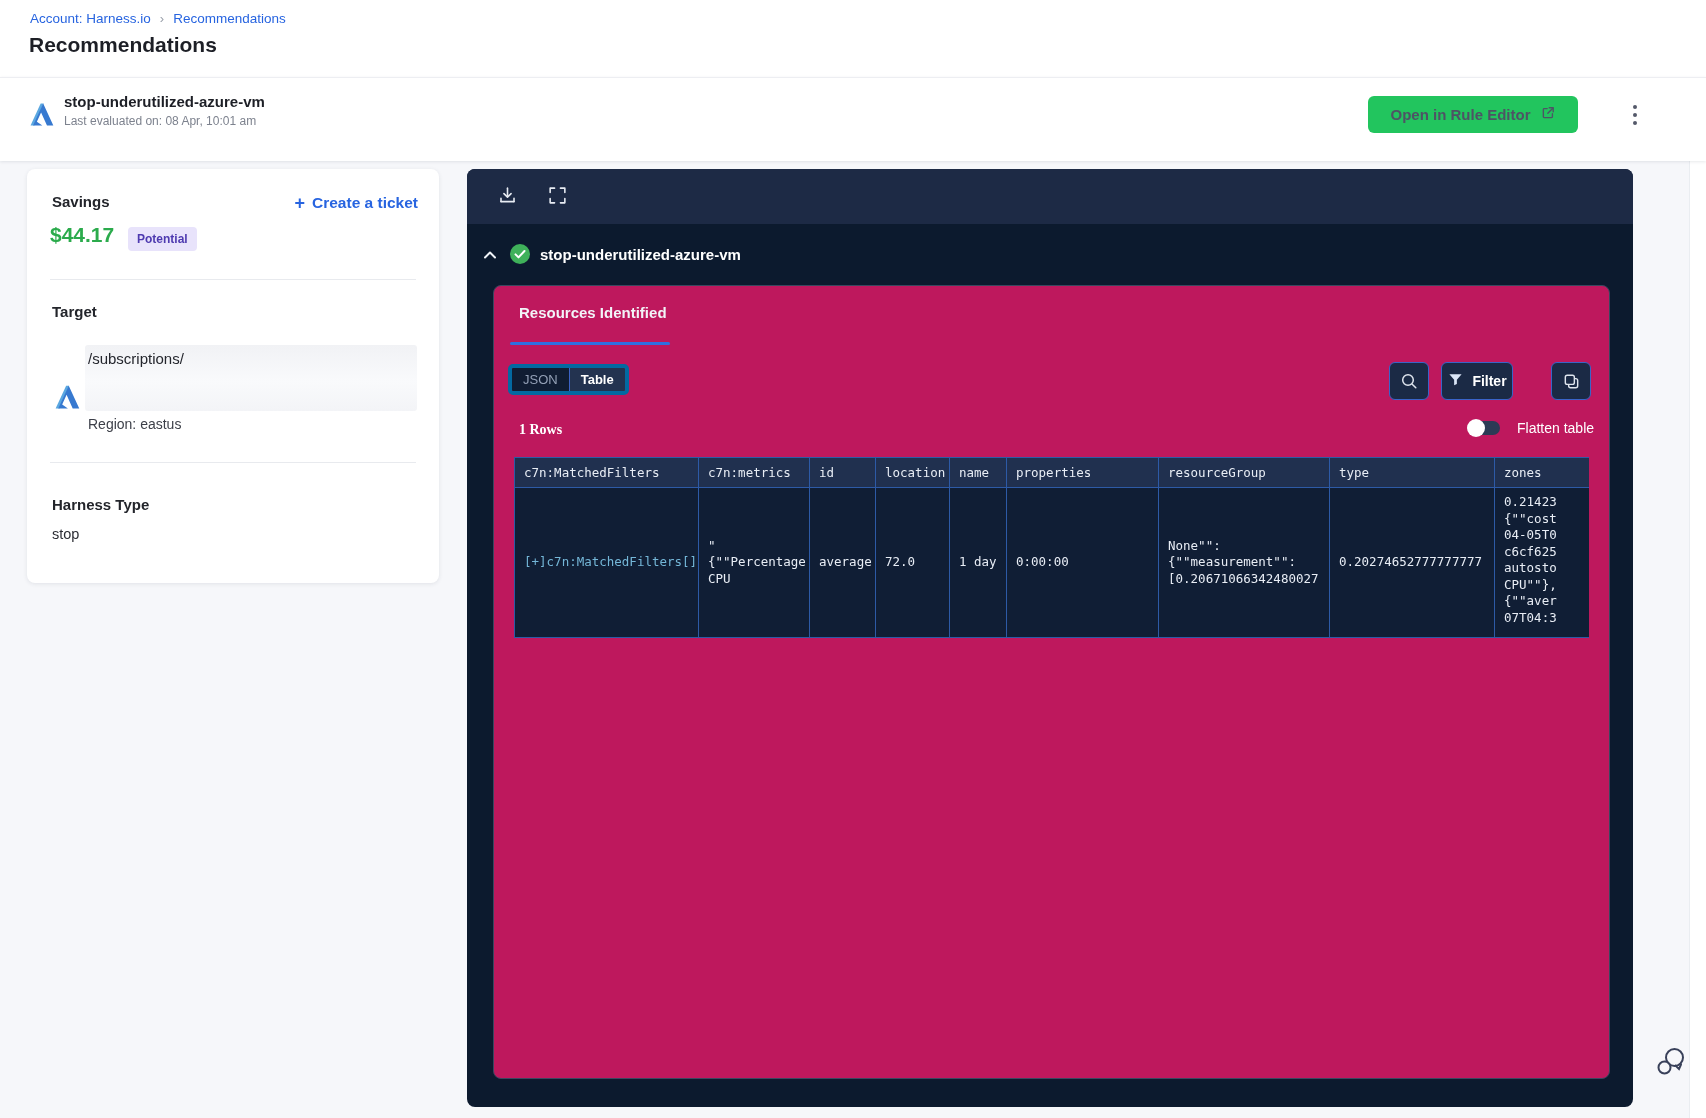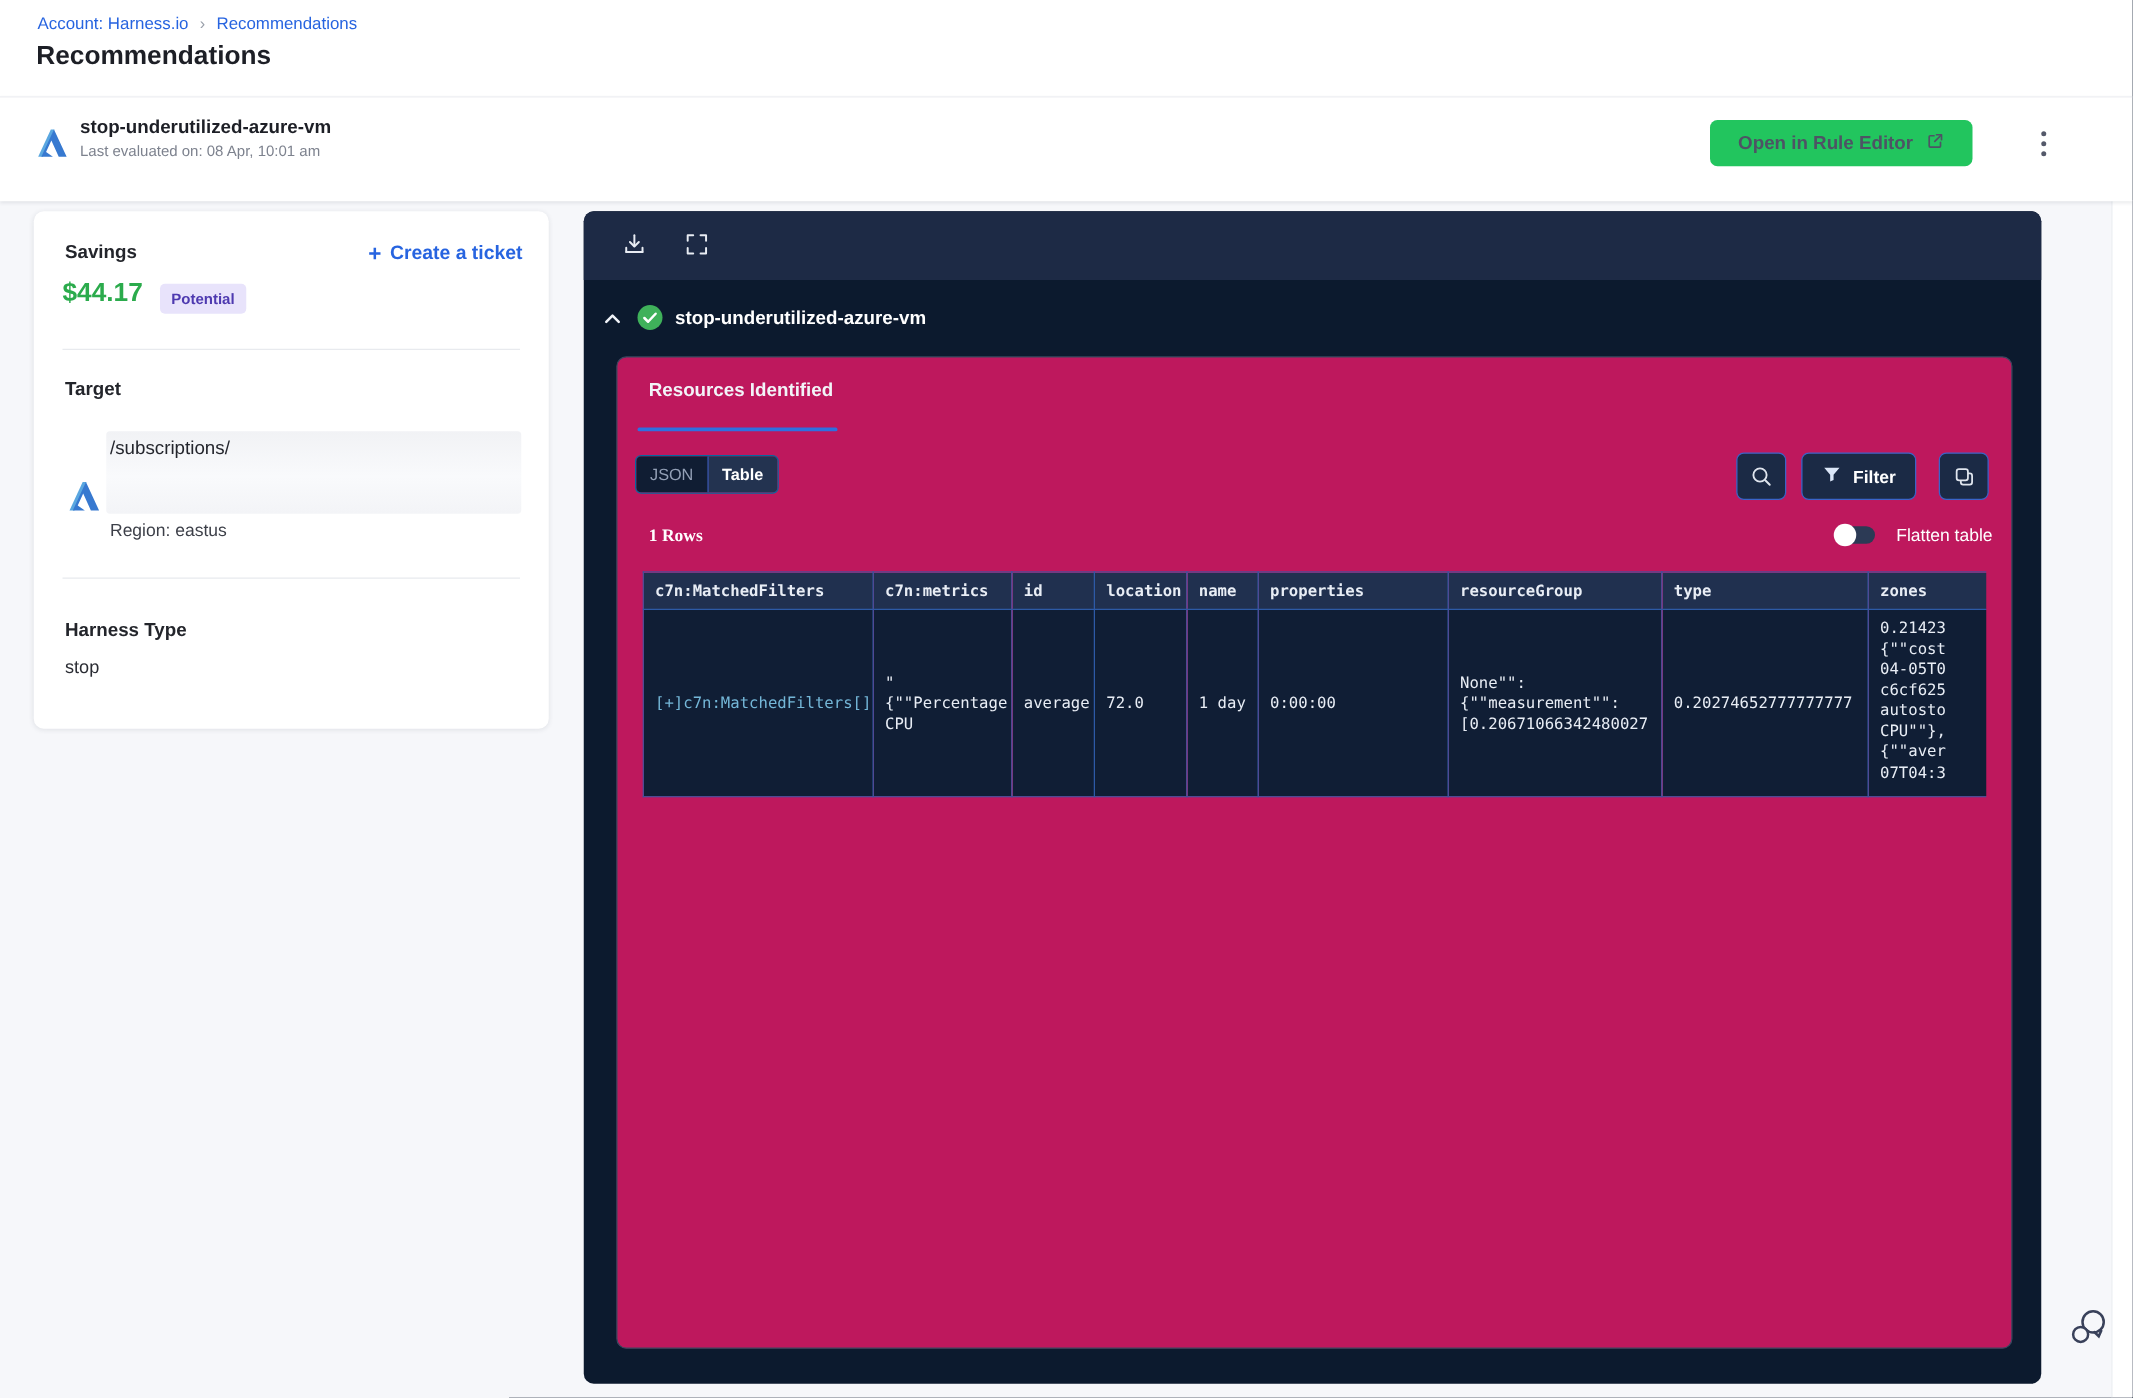--- a/index.html
+++ b/index.html
@@ -60,40 +60,40 @@
   .pt-download { position:absolute; left:30px; top:16px; }
   .pt-full { position:absolute; left:80px; top:16px; }
   .pc-chevron { position:absolute; left:13px; top:76px; }
   .pc-check { position:absolute; left:42px; top:74px; }
   .pc-title { position:absolute; left:73px; top:77px; font-size:15px; font-weight:700; color:#fff; }
 
   .inner-card { position:absolute; left:26px; top:116px; width:1117px; height:794px; background:#be185d;
                 border:1px solid #3a475f; border-radius:8px; }
   .ic-tab { position:absolute; left:25px; top:18px; font-size:15px; font-weight:600; color:#f2f4f8; cursor:pointer; }
   .ic-underline { position:absolute; left:16px; top:56px; width:160px; height:3px; background:#2f6fe0; border-radius:2px; }
-  .ic-toggle { position:absolute; left:14px; top:78px; height:31px; border:1px solid #0369a1; border-radius:5px;
+  .ic-toggle { position:absolute; left:14px; top:78px; height:31px; border:4px solid #0369a1; border-radius:5px;
                display:flex; overflow:hidden; }
   .seg { display:flex; align-items:center; justify-content:center; font-size:13px; cursor:pointer; padding:0 11px; }
   .seg-json { color:#93a0b6; border-right:1px solid #3c63c6; background:#101d33; }
   .seg-table { background:#233350; color:#fff; font-weight:700; }
   .sq-btn { position:absolute; top:76px; height:38px; background:#1b2a45; border:1px solid #3a64c8; border-radius:6px;
             display:flex; align-items:center; justify-content:center; cursor:pointer; }
   .ic-search { left:895px; width:40px; }
-  .ic-filter { left:947px; width:92px; gap:8px; color:#fff; font-weight:700; font-size:14px; font-family:inherit; }
+  .ic-filter { left:947px; width:72px; gap:8px; color:#fff; font-weight:700; font-size:14px; font-family:inherit; }
   .ic-copy { left:1057px; width:40px; }
   .ic-rows { position:absolute; left:25px; top:136px; font-size:14px; font-weight:600; color:#fff;font-family:Liberation Serif, serif; }
   .flatten { position:absolute; left:975px; top:134px; display:flex; align-items:center; gap:17px; cursor:pointer; }
   .toggle-pill { position:relative; width:31px; height:14px; background:#2c3a55; border-radius:8px; }
   .toggle-knob { position:absolute; left:-2px; top:-2px; width:18px; height:18px; background:#fff; border-radius:50%; }
   .flatten-label { font-size:14px; color:#fff; }
 
   .tablewrap { position:absolute; left:20px; top:171px; width:1075px; overflow:hidden; }
   table { width:1250px; table-layout:fixed; border-collapse:collapse;
           font-family:"DejaVu Sans Mono","Liberation Mono",monospace; font-size:12.5px; color:#e8edf5; }
-  th { background:#20304f; border:1px solid #2d5aa6; font-weight:700; text-align:left; padding:7px 9px;
+  th { background:#20304f; border:1px solid #2d5aa6; font-weight:400; text-align:left; padding:7px 9px;
        white-space:nowrap; overflow:hidden;margin-left:42px; }
   td { background:#101e35; border:1px solid #2d5aa6; padding:8px 9px; vertical-align:middle;
        white-space:pre-line; height:150px; line-height:1.32; overflow:hidden; }
   td.cell-link { color:#74b7d8; cursor:pointer; }
   td.cell-zones { vertical-align:top; padding-top:6px; }
 
   .chat-icon { position:absolute; left:1655px; top:1044px; cursor:pointer; background:none; border:none; }
 </style>
 </head>
 <body>

